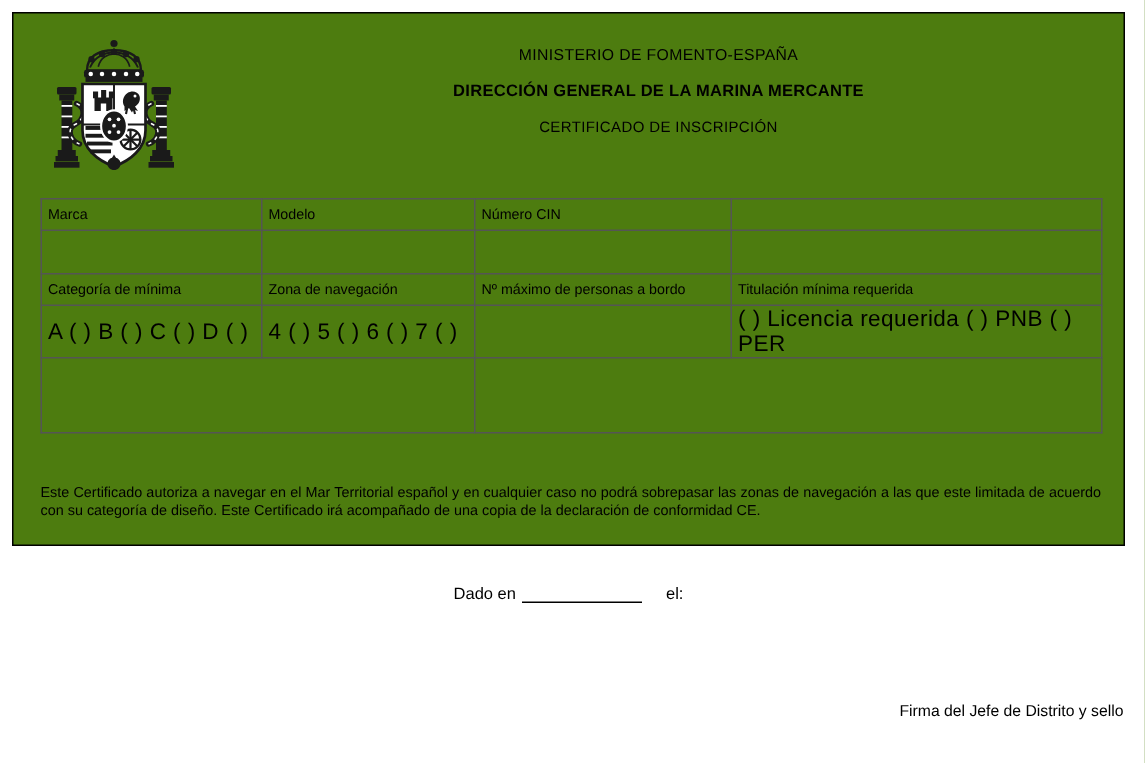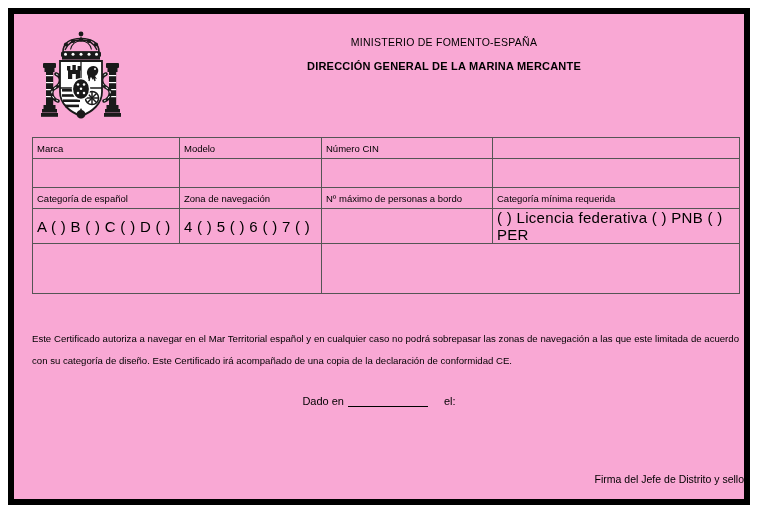--- a/index.html
+++ b/index.html
@@ -12,24 +12,24 @@
     height: 513px;
     font-family: "Liberation Sans", sans-serif;
     color: #000000;
     overflow: hidden;
   }
   .page {
     position: absolute;
     left: 8px;
     top: 8px;
     width: 742px;
-    height: 497px;
-    border: 6px solid #000000;
+    height: 356px;
+    border: 1px solid #000000;
     box-sizing: border-box;
-    background: #f9a8d4;
+    background: #4d7c0f;
   }
 
   
   .header {
     position: absolute;
     left: 0;
     top: 0;
     width: 100%;
     height: 110px;
   }
@@ -91,21 +91,21 @@
   td.opt { height: 22px; font-size: 15px; letter-spacing: 0.3px; }
   td.blank-bottom { height: 50px; }
 
   
   .paragraph {
     position: absolute;
     left: 18px;
     top: 314px;
     width: 707px;
     font-size: 9.6px;
-    line-height: 22px;
+    line-height: 12px;
     text-align: justify;
   }
 
   
   .dado-line {
     position: absolute;
     left: 0;
     top: 381px;
     width: 100%;
     text-align: center;
@@ -233,20 +233,21 @@
             <circle cx="46" cy="63" r="1.25"></circle>
               <circle cx="52" cy="63" r="1.25"></circle>
           </g>
         </g>
       </svg>
     </div>
 
     <div class="header-text">
       <div class="ministry">MINISTERIO DE FOMENTO-ESPAÑA</div>
       <div class="direction">DIRECCIÓN GENERAL DE LA MARINA MERCANTE</div>
+      <div class="certificate">CERTIFICADO DE INSCRIPCIÓN</div>
     </div>
   </div>
 
   <table class="form-table">
     <colgroup>
       <col style="width:147px">
         <col style="width:142px">
         <col style="width:171px">
         <col style="width:247px">
     </colgroup>
@@ -257,30 +258,30 @@
         <td class="hdr">Número CIN</td>
         <td class="hdr"></td>
       </tr>
       <tr>
         <td class="blank-tall"></td>
         <td class="blank-tall"></td>
         <td class="blank-tall"></td>
         <td class="blank-tall"></td>
       </tr>
       <tr>
-        <td class="hdr">Categoría de español</td>
+        <td class="hdr">Categoría de mínima</td>
         <td class="hdr">Zona de navegación</td>
         <td class="hdr">Nº máximo de personas a bordo</td>
-        <td class="hdr">Categoría mínima requerida</td>
+        <td class="hdr">Titulación mínima requerida</td>
       </tr>
       <tr>
         <td class="opt">A (  )   B (  )   C (  )   D (  )</td>
         <td class="opt">4 (  )   5 (  )   6 (  )   7 (  )</td>
         <td class="opt"></td>
-        <td class="opt">(  ) Licencia federativa   (  ) PNB   (  ) PER</td>
+        <td class="opt">(  ) Licencia requerida   (  ) PNB   (  ) PER</td>
       </tr>
       <tr>
         <td class="blank-bottom" colspan="2"></td>
         <td class="blank-bottom" colspan="2"></td>
       </tr>
     </tbody>
   </table>
 
   <div class="paragraph">Este Certificado autoriza a navegar en el Mar Territorial español y en cualquier caso no podrá sobrepasar las zonas de navegación a las que este limitada de acuerdo con su categoría de diseño. Este Certificado irá acompañado de una copia de la declaración de conformidad CE.</div>
 

